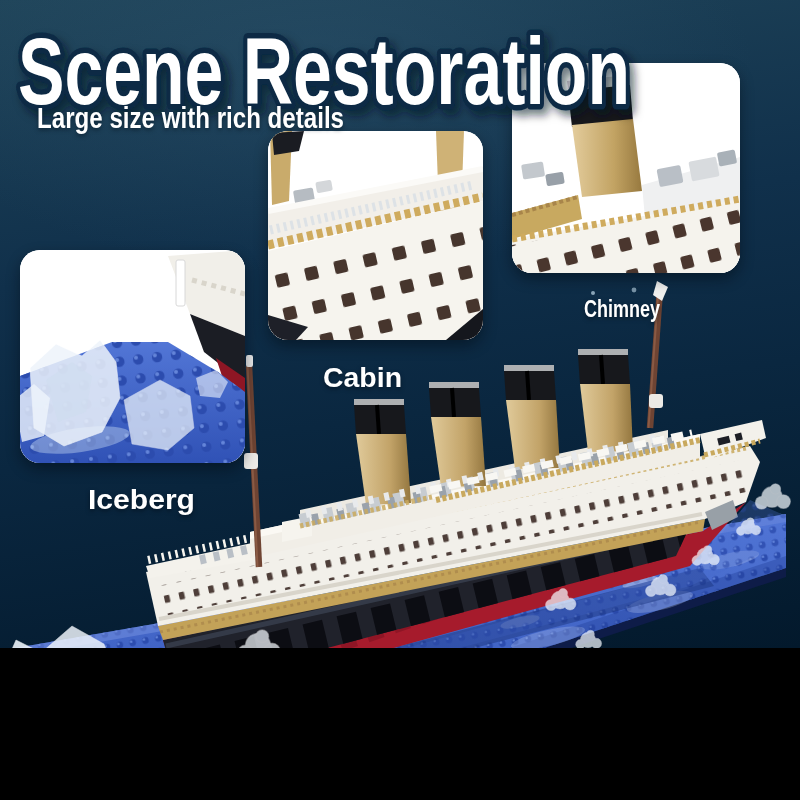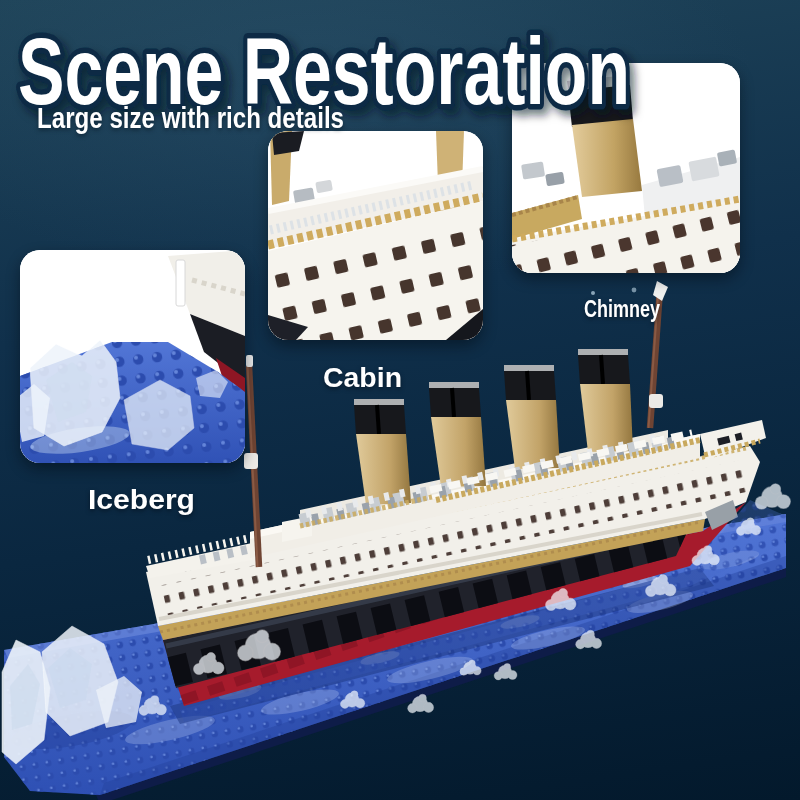--- a/index.html
+++ b/index.html
@@ -5,21 +5,21 @@
   :root{
     --bg-top:#1f4459; --bg-mid:#10304b; --bg-bottom:#03192c;
     --water-blue:#3f64cc; --water-deep:#2c4cae; --water-edge:#0e1c48;
     --hull-white:#f2f0ea; --deck-gold:#c9a95e; --tan-stripe:#c3a258;
     --funnel-tan:#c9ad76; --funnel-cap:#17181c; --hull-dark:#20222b;
     --keel-red:#a61b2c; --mast-brown:#6f4433; --ice-white:#edf3fa;
     --text-white:#ffffff; --title-outline:#0b2a44;
   }
   html,body{margin:0;padding:0;background:#000;}
   .stage{
-    position:relative;width:800px;height:800px;overflow:hidden;
+    position:relative;width:800px;height:648px;overflow:hidden;
     font-family:"Liberation Sans",sans-serif;
     background:
       radial-gradient(ellipse 620px 300px at 40% 10%, rgba(56,96,124,.30), rgba(0,0,0,0) 70%),
       linear-gradient(172deg, var(--bg-top) 0%, var(--bg-mid) 38%, #0a2740 62%, var(--bg-bottom) 100%);
   }
   .scene{position:absolute;left:0;top:0;z-index:5;}
   .callout{
     position:absolute;z-index:10;background:#fff;border-radius:20px;overflow:hidden;
     box-shadow:0 6px 14px rgba(0,8,16,.45);
   }

